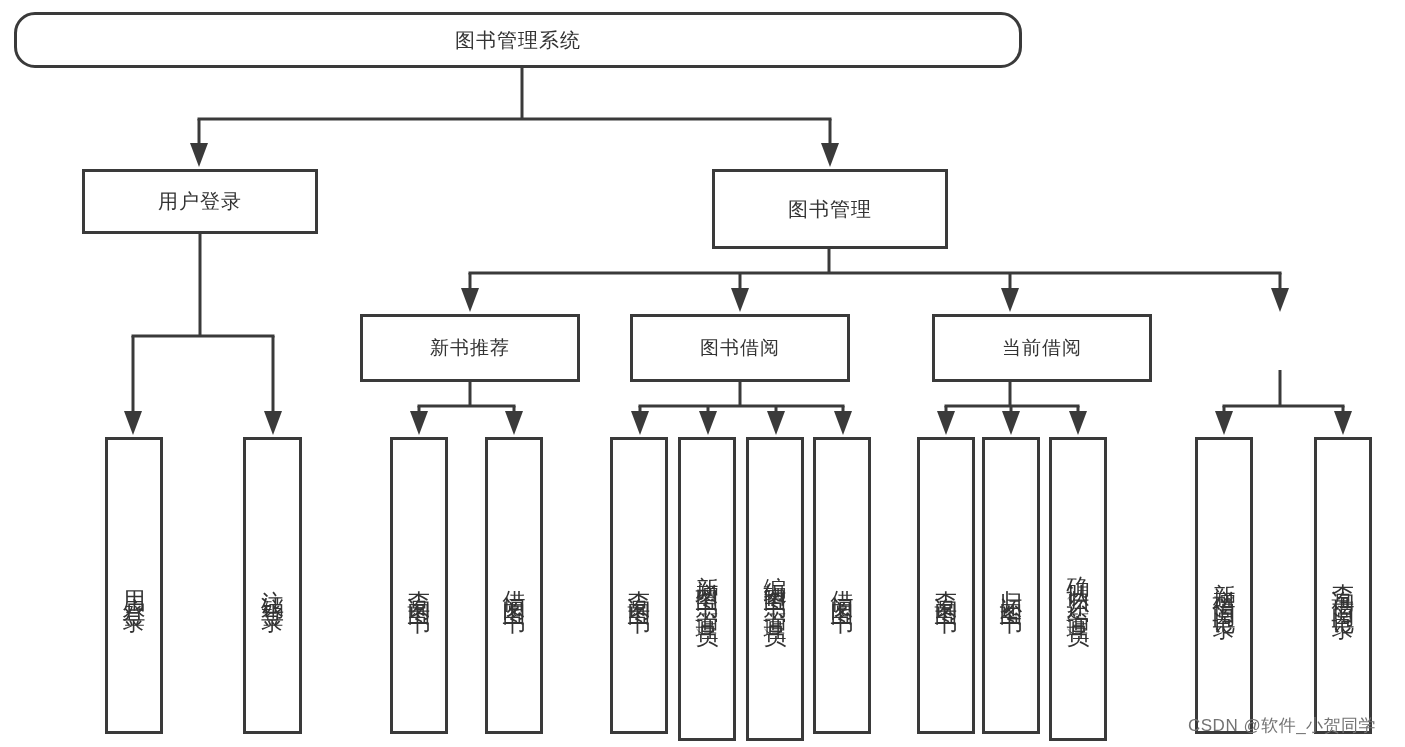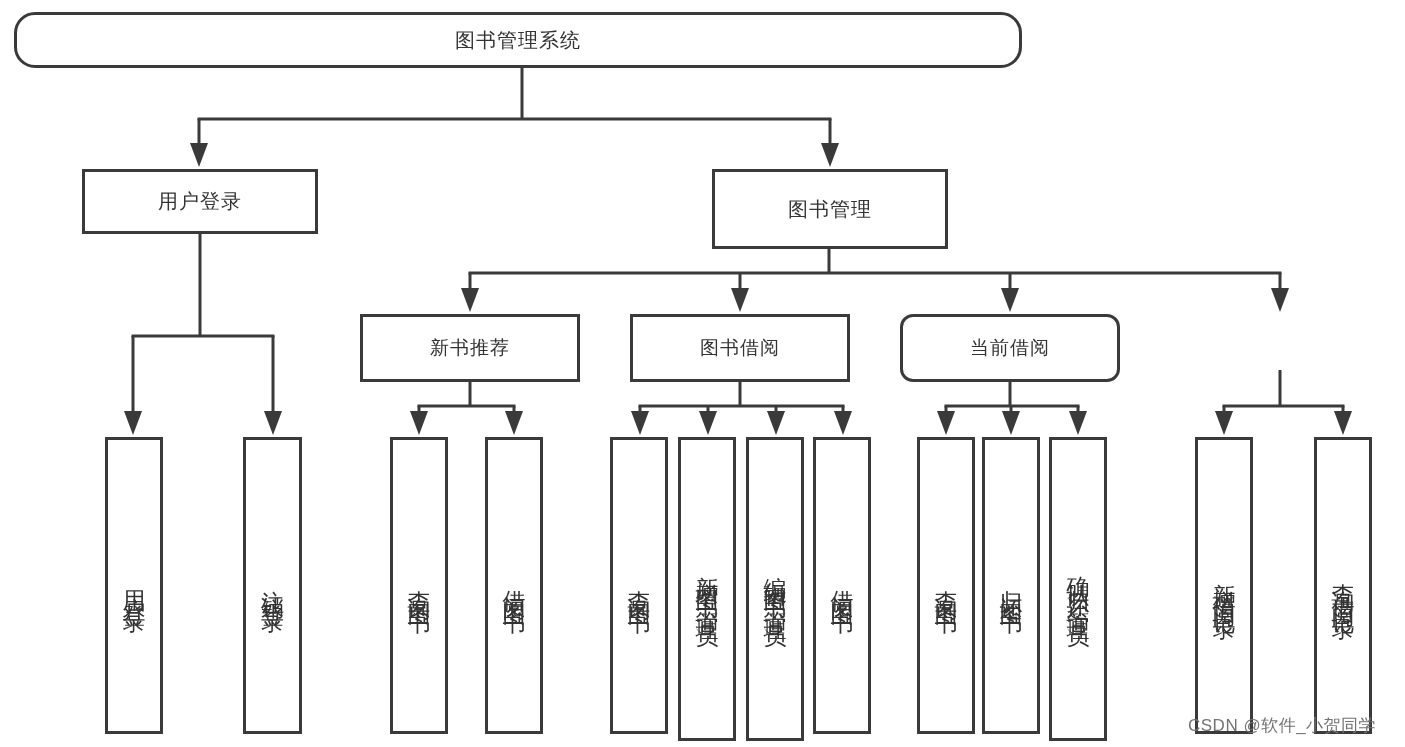--- a/index.html
+++ b/index.html
@@ -12,21 +12,21 @@
     position:absolute; box-sizing:border-box; z-index:1;
     border:3px solid #3a3a3a; background:#ffffff; color:#333333;
     display:flex; align-items:center; justify-content:center;
     text-align:center;
   }
   .hbox { font-size:20px; letter-spacing:1px; }
   .root  { left:14px;  top:12px;  width:1008px; height:56px;border-radius:21px; }
   .l2a   { left:82px;  top:169px; width:236px;  height:65px; }
   .l2b   { left:712px; top:169px; width:236px;  height:80px; }
   .l3    { top:314px; width:220px; height:68px; font-size:19px; }
-  .g1 { left:360px; }  .g2 { left:630px; }  .g3 { left:900px;border-radius:13px; }  .g4 { left:1170px; }
+  .g1 { left:360px; }  .g2 { left:630px; }  .g3 { left:932px; }  .g4 { left:1170px; }
   .vbox {
     top:437px; width:58px; height:297px;
     writing-mode:vertical-rl; text-orientation:mixed;
     font-size:23px; letter-spacing:7px; line-height:1;
   }
   .tall { height:304px; }
   .lf1  { left:105px; }  .lf2  { left:243px; width:59px; }
   .lf3  { left:390px; }  .lf4  { left:485px; }
   .lf5  { left:610px; }  .lf6  { left:678px; }  .lf7  { left:746px; }  .lf8  { left:813px; }
   .lf9  { left:917px; }  .lf10 { left:982px; }  .lf11 { left:1049px; }

